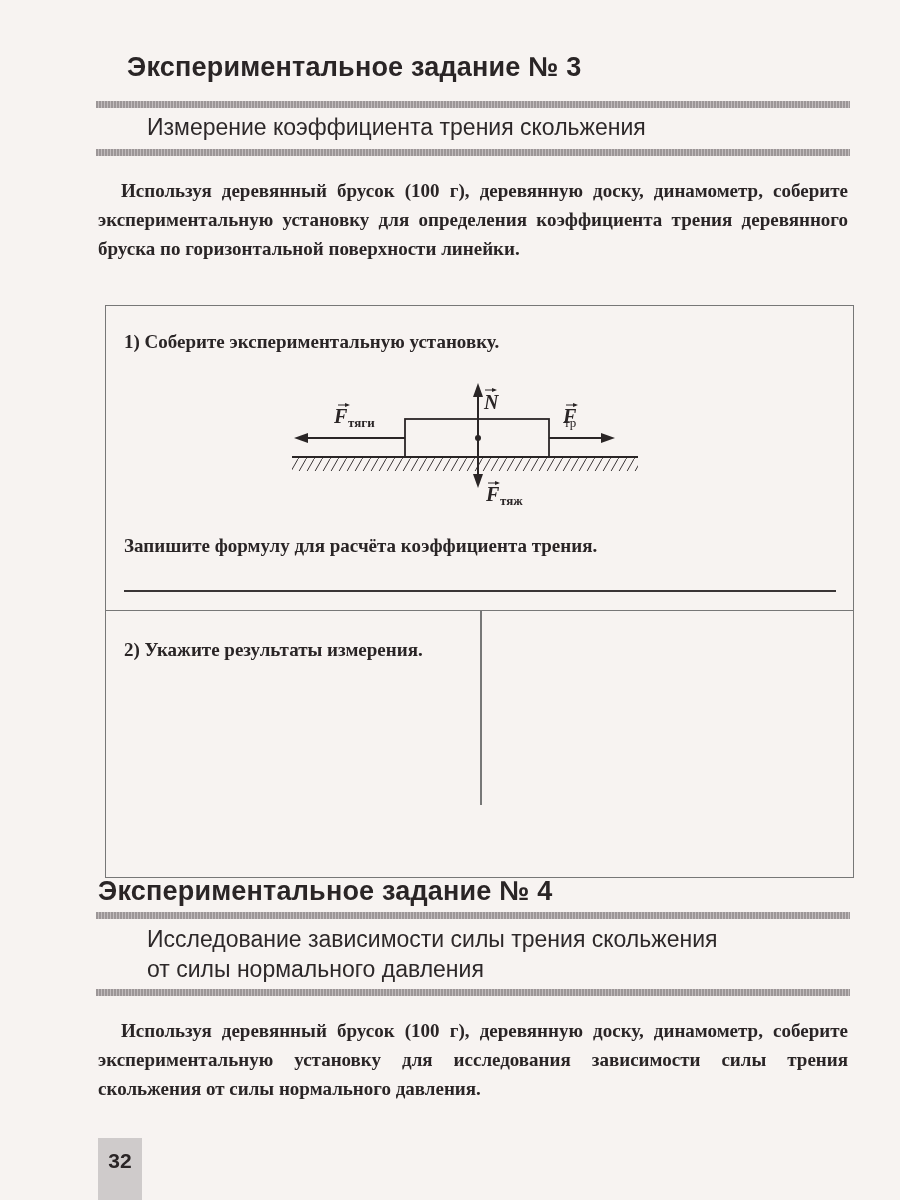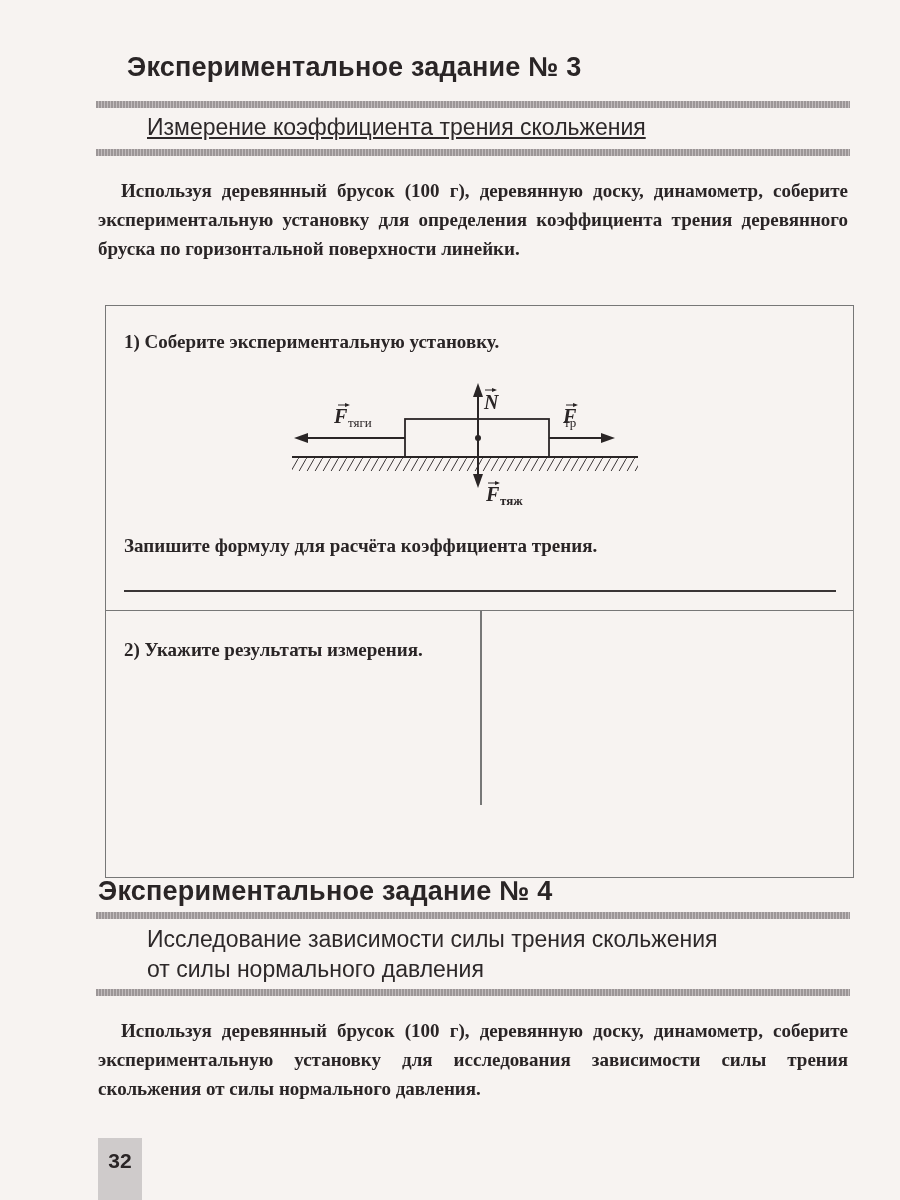--- a/index.html
+++ b/index.html
@@ -19,21 +19,21 @@
   .ans-line{position:absolute;left:18px;top:284px;width:712px;height:2px;background:#3a3536;}
   .pagenum{position:absolute;left:98px;top:1138px;width:44px;height:62px;background:#cfcbcb;
            font-size:21px;font-weight:bold;text-align:center;line-height:46px;}
   .diagram{position:absolute;left:282px;top:375px;}
 </style>
 </head>
 <body>
 
 <div class="h-title sans" style="top:52px;margin-left:29px;">Экспериментальное задание № 3</div>
 <div class="h-rule" style="top:101px;"></div>
-<div class="h-sub sans" style="top:110px;text-decoration:underline;">Измерение коэффициента трения скольжения</div>
+<div class="h-sub sans" style="top:110px;">Измерение коэффициента трения скольжения</div>
 <div class="h-rule" style="top:149px;"></div>
 
 <div class="para" style="top:176px;">Используя деревянный брусок (100 г), деревянную доску, динамометр, соберите экспериментальную установку для определения коэффициента трения деревянного бруска по горизонтальной поверхности линейки.</div>
 
 <div class="box">
   <div class="box-top">
     <div class="step" style="left:18px;top:22px;">1) Соберите экспериментальную установку.</div>
     <div class="step" style="left:18px;top:226px;">Запишите формулу для расчёта коэффициента трения.</div>
     <div class="ans-line"></div>
   </div>
@@ -72,21 +72,21 @@
     <line x1="56" y1="30" x2="66" y2="30" stroke="#2a2526" stroke-width="1"></line>
       <polygon points="68,30 63,28 63,32" fill="#2a2526"></polygon>
     <line x1="203" y1="15" x2="213" y2="15" stroke="#2a2526" stroke-width="1"></line>
       <polygon points="215,15 210,13 210,17" fill="#2a2526"></polygon>
     <line x1="284" y1="30" x2="294" y2="30" stroke="#2a2526" stroke-width="1"></line>
       <polygon points="296,30 291,28 291,32" fill="#2a2526"></polygon>
     <line x1="206" y1="108" x2="216" y2="108" stroke="#2a2526" stroke-width="1"></line>
       <polygon points="218,108 213,106 213,110" fill="#2a2526"></polygon>
   </svg>
   <span style="position:absolute;left:52px;top:30px;font-size:20px;font-style:italic;font-weight:bold;">F</span>
-  <span style="position:absolute;left:66px;top:40px;font-size:13px;font-weight:normal;">тяги</span>
+  <span style="position:absolute;left:66px;top:40px;font-size:13px;font-weight:bold;">тяги</span>
   <span style="position:absolute;left:202px;top:16px;font-size:20px;font-style:italic;font-weight:bold;">N</span>
   <span style="position:absolute;left:281px;top:30px;font-size:20px;font-style:italic;font-weight:bold;">F</span>
   <span style="position:absolute;left:282px;top:40px;font-size:13px;font-weight:normal;">тр</span>
   <span style="position:absolute;left:204px;top:108px;font-size:20px;font-style:italic;font-weight:bold;">F</span>
   <span style="position:absolute;left:218px;top:118px;font-size:13px;font-weight:bold;">тяж</span>
 </div>
 
 <div class="h-title sans" style="top:876px;">Экспериментальное задание № 4</div>
 <div class="h-rule" style="top:912px;"></div>
 <div class="h-sub sans" style="top:922px;">Исследование зависимости силы трения скольжения</div>

